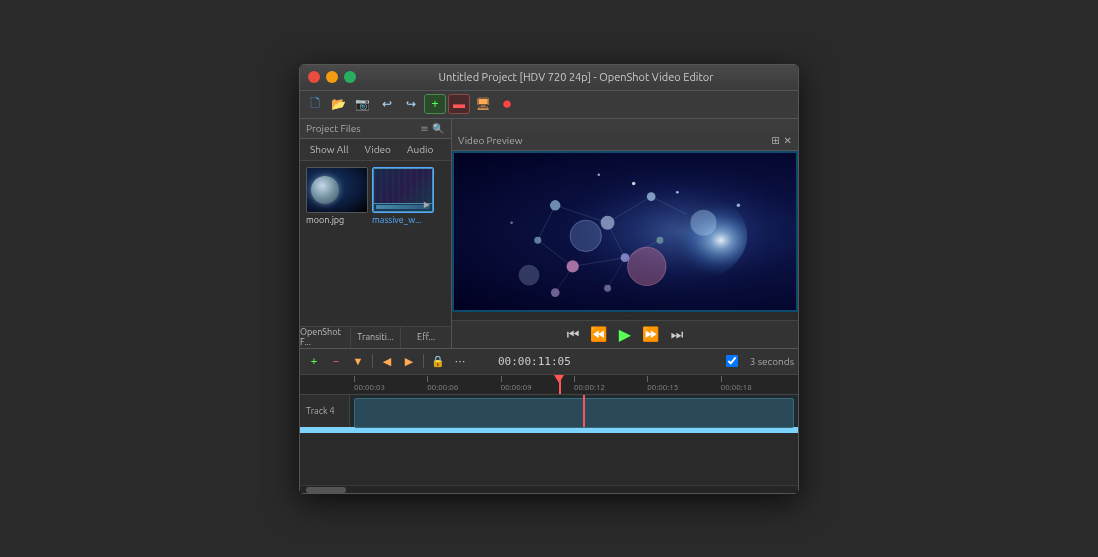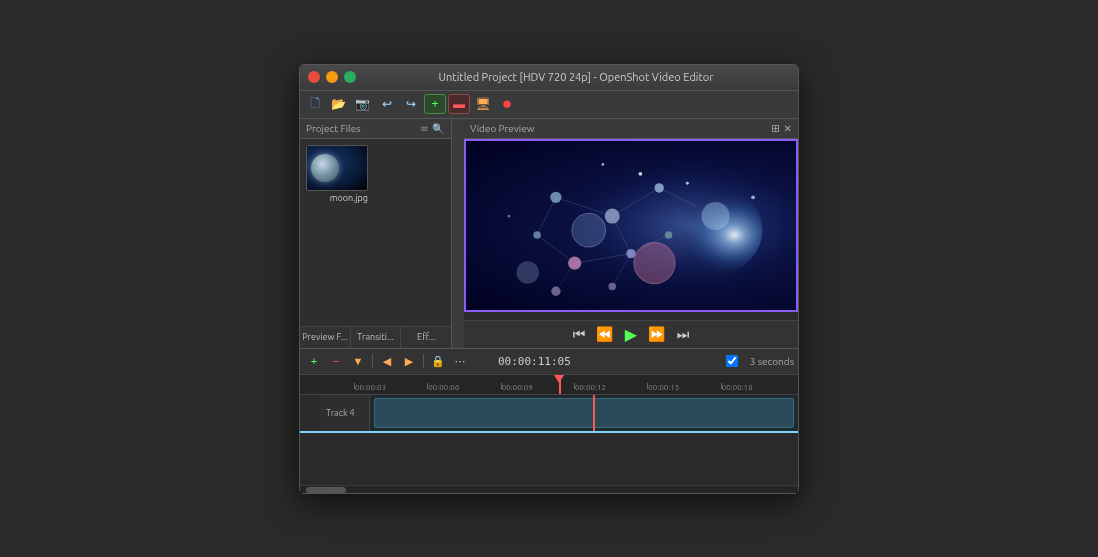--- a/index.html
+++ b/index.html
@@ -83,21 +83,20 @@
     .main-area {
       flex: 1;
       display: flex;
       flex-direction: column;
       overflow: hidden;
     }
     .panels-row {
       display: flex;
       flex: 1;
       overflow: hidden;
-      gap: 12px;
     }
     .left-panel {
       width: 152px;
       background: #2e2e2e;
       border-right: 1px solid #555;
       display: flex;
       flex-direction: column;
     }
     .panel-header {
       height: 20px;
@@ -149,21 +148,21 @@
       width: 62px;
       height: 46px;
       border-radius: 2px;
       border: 1px solid #555;
       overflow: hidden;
       position: relative;
     }
     .media-label {
       font-size: 9px;
       color: #ccc;
-      text-align: right;
+      text-align: left;
       margin-top: 2px;
       white-space: nowrap;
       overflow: hidden;
       text-overflow: ellipsis;
     }
     
     .thumb-moon {
       background: radial-gradient(ellipse at 30% 40%, #1a3a6a 0%, #0a1a3a 60%, #000 100%);
       width: 100%; height: 100%;
       position: relative;
@@ -232,23 +231,24 @@
       justify-content: center;
       font-size: 9px;
       color: #bbb;
       cursor: pointer;
       border-right: 1px solid #444;
     }
     .bottom-tab:last-child { border-right: none; text-align: center; }
     
     .preview-panel {
       flex: 1;
-      background: #8b5cf6;
+      background: #0c4a6e;
       display: flex;
       flex-direction: column;
+      margin-top: 12px;
     }
     .preview-header {
       height: 20px;
       background: #3a3a3a;
       border-bottom: 1px solid #555;
       display: flex;
       align-items: center;
       padding: 0 6px;
       font-size: 10px;
       color: #aaa;
@@ -355,21 +355,21 @@
       padding-bottom: 2px;
     }
     .ruler-marks {
       display: flex;
       width: 100%;
       padding: 0 4px;
     }
     .ruler-mark {
       flex: 1;
       display: flex;
-      flex-direction: row;
+      flex-direction: column;
       align-items: flex-start;
       font-size: 8px;
       color: #888;
     }
     .ruler-tick {
       width: 1px;
       height: 6px;
       background: #666;
       margin-bottom: 1px;
     }
@@ -390,23 +390,22 @@
     }
     .tracks-area {
       flex: 1;
       display: flex;
       flex-direction: column;
       overflow: hidden;
     }
     .track-row {
       height: 38px;
       display: flex;
-      border-bottom: 2px solid #7dd3fc;
-      position: relative;
-      padding-left: 20px;
+      border-bottom: 6px solid #7dd3fc;
+      position: relative;
     }
     .track-label {
       width: 50px;
       background: #2e2e2e;
       border-right: 1px solid #444;
       display: flex;
       align-items: center;
       padding: 0 6px;
       font-size: 9px;
       color: #aaa;
@@ -473,33 +472,49 @@
     <div class="panels-row">
 
       <div class="left-panel">
         <div class="panel-header">
           <span>Project Files</span>
           <div class="panel-header-icons">
             <span>≡</span>
             <span>🔍</span>
           </div>
         </div>
+        <div class="filter-tabs">
+          <span class="filter-tab">Show All</span>
+          <span class="filter-tab">Video</span>
+          <span class="filter-tab">Audio</span>
+        </div>
         <div class="media-grid">
 
           <div class="media-item">
             <div class="media-thumb">
               <div class="thumb-moon"></div>
             </div>
             <div class="media-label">moon.jpg</div>
           </div>
 
 
+          <div class="media-item selected">
+            <div class="media-thumb" style="border-color:#5af;">
+              <div class="thumb-video">
+                <div style="position:absolute;top:0;left:0;right:0;bottom:0;background:repeating-linear-gradient(90deg,#1a3a5a 0px,#1a3a5a 2px,transparent 2px,transparent 6px);opacity:0.4;"></div>
+                <div style="position:absolute;bottom:0;left:0;right:0;height:8px;background:#1a3a5a;border-top:1px solid #4a8aaa;display:flex;align-items:center;padding:0 2px;">
+                  <div style="width:100%;height:4px;background:linear-gradient(90deg,#4a8aaa,#2a5a7a);border-radius:1px;"></div>
+                </div>
+              </div>
+            </div>
+            <div class="media-label" style="color:#5af;">massive_w...</div>
+          </div>
         </div>
         <div class="bottom-tabs">
-          <div class="bottom-tab">Preview F...</div>
+          <div class="bottom-tab">OpenShot F...</div>
           <div class="bottom-tab">Transiti...</div>
           <div class="bottom-tab">Eff...</div>
         </div>
       </div>
 
       <div class="preview-panel">
         <div class="preview-header">
           <span>Video Preview</span>
           <div style="display:flex;gap:4px;">
             <span>⊞</span>

